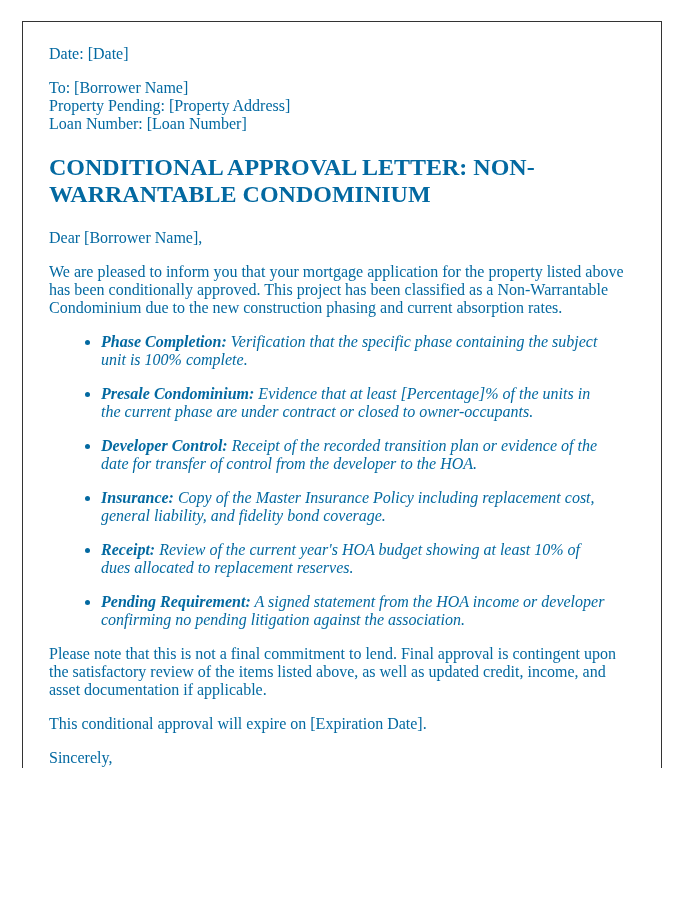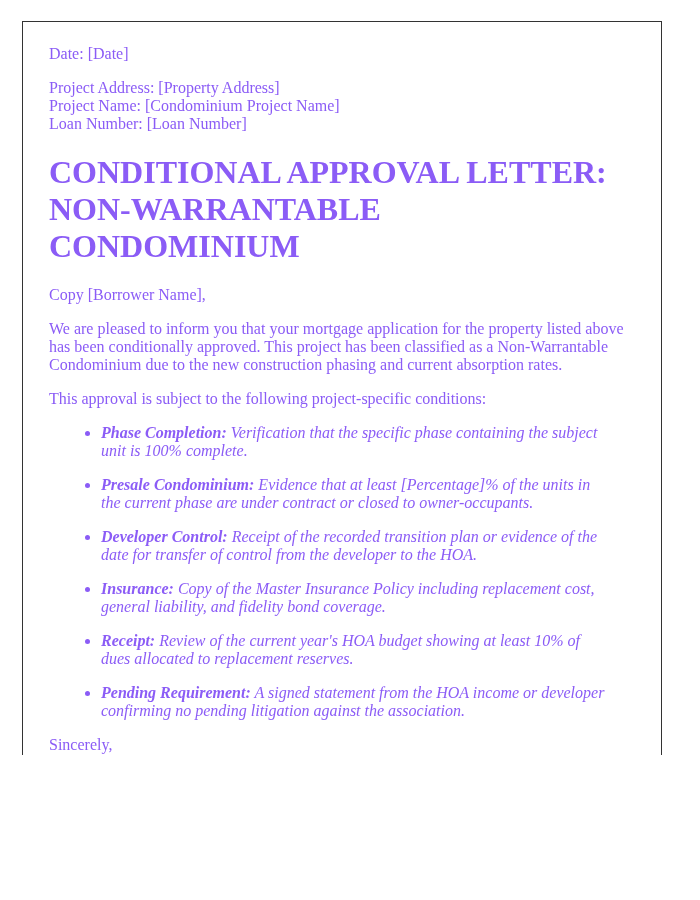--- a/index.html
+++ b/index.html
@@ -5,79 +5,80 @@
   html, body { margin: 0; padding: 0; background: #ffffff; }
   .canvas {
     position: relative;
     width: 700px;
     height: 900px;
     background: #ffffff;
     overflow: hidden;
     font-family: "Liberation Serif", "DejaVu Serif", serif;
     font-size: 16px;
     line-height: normal;
-    color: #8b5cf6;
+    color: #0369a1;
   }
   .letter {
     position: absolute;
     left: 22px;
     top: 21px;
     width: 640px;
     box-sizing: border-box;
     border: 1px solid #333333;
     border-bottom: none;
     padding: 23px 34px 1px 26px;
     background: #ffffff;
   }
   .letter p { margin: 16px 0; }
   .letter > :first-child { margin-top: 0; }
   .letter > :last-child { margin-bottom: 0; }
   .line { display: block; }
   h1.letter-title {
-    font-size: 32px;
+    font-size: 24px;
     font-weight: bold;
     line-height: normal;
     margin: 21px 0;
   }
   ul.conditions {
     margin: 16px 0;
     padding-left: 36px;
     list-style-type: disc;
   }
   ul.conditions li { margin: 16px; font-style: italic; }
 </style>
 </head>
 <body>
 
 <div class="canvas">
   <div class="letter">
 
     <p>Date: [Date]</p>
 
     <p>
-      <span class="line">Project Address: [Property Address]</span>
-      <span class="line">Project Name: [Condominium Project Name]</span>
+      <span class="line">To: [Borrower Name]</span>
+      <span class="line">Property Pending: [Property Address]</span>
       <span class="line">Loan Number: [Loan Number]</span>
     </p>
 
     <h1 class="letter-title">CONDITIONAL APPROVAL LETTER: NON-WARRANTABLE CONDOMINIUM</h1>
 
-    <p>Copy [Borrower Name],</p>
+    <p>Dear [Borrower Name],</p>
 
     <p>We are pleased to inform you that your mortgage application for the property listed above has been conditionally approved. This project has been classified as a Non-Warrantable Condominium due to the new construction phasing and current absorption rates.</p>
 
-    <p>This approval is subject to the following project-specific conditions:</p>
 
     <ul class="conditions">
       <li><strong>Phase Completion:</strong> <span>Verification that the specific phase containing the subject unit is 100% complete.</span></li>
       <li><strong>Presale Condominium:</strong> <span>Evidence that at least [Percentage]% of the units in the current phase are under contract or closed to owner-occupants.</span></li>
       <li><strong>Developer Control:</strong> <span>Receipt of the recorded transition plan or evidence of the date for transfer of control from the developer to the HOA.</span></li>
       <li><strong>Insurance:</strong> <span>Copy of the Master Insurance Policy including replacement cost, general liability, and fidelity bond coverage.</span></li>
       <li><strong>Receipt:</strong> <span>Review of the current year's HOA budget showing at least 10% of dues allocated to replacement reserves.</span></li>
       <li><strong>Pending Requirement:</strong> <span>A signed statement from the HOA income or developer confirming no pending litigation against the association.</span></li>
     </ul>
 
+    <p>Please note that this is not a final commitment to lend. Final approval is contingent upon the satisfactory review of the items listed above, as well as updated credit, income, and asset documentation if applicable.</p>
 
+    <p>This conditional approval will expire on [Expiration Date].</p>
 
     <p>Sincerely,</p>
 
   </div>
 </div>
 
 </body></html>

